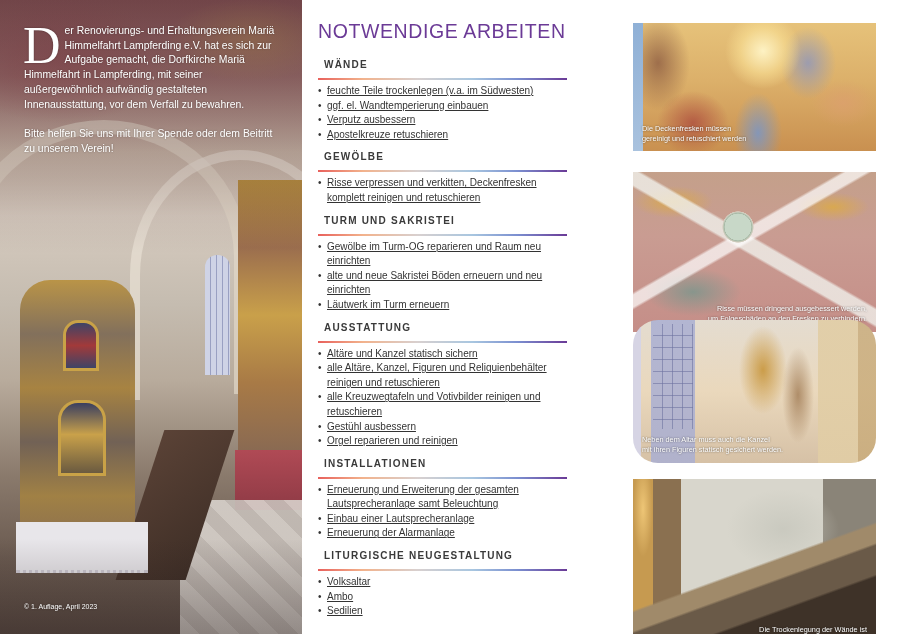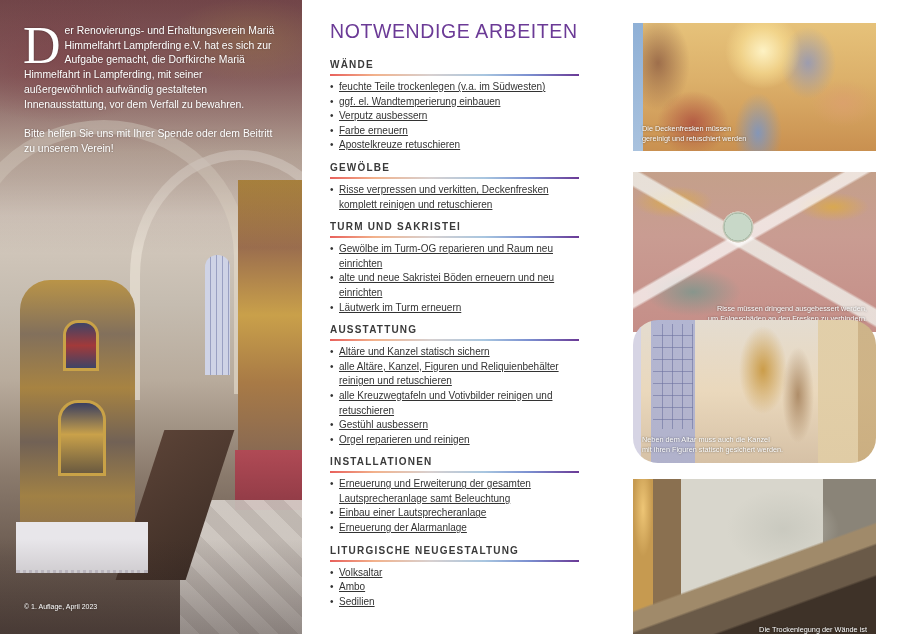--- a/index.html
+++ b/index.html
@@ -82,29 +82,29 @@
       float: left; font-family: "Liberation Serif", serif;
       font-size: 52px; line-height: 42px; margin: 1px 4px 0 -1px; font-weight: normal;
     }
     .intro p { margin: 0 0 14.7px 0; }
     .edition {
       position: absolute; left: 24px; top: 603px; color: #ffffff; font-size: 7px;
       text-shadow: 0 0 2px rgba(0,0,0,.5);
     }
 
     
-    .middle { position: absolute; left: 330px; top: 18px; width: 250px; }
+    .middle { position: absolute; left: 318px; top: 18px; width: 250px; }
     .page-title {
       color: #6b3a96; font-size: 19.5px; letter-spacing: 0.6px; margin: 0 0 14px 0;
       font-weight: normal; line-height: 26px;
     }
     .section { margin: 0 0 8px 0; }
     .section-heading {
       font-size: 10px; font-weight: bold; color: #3a3a3a; letter-spacing: 1.2px;
-      line-height: 14px; margin: 0;
+      line-height: 14px; margin: 6px;
     }
     .section-rule {
       height: 2px; width: 249px; margin: 2px 0 4px 0;
       background: linear-gradient(90deg, #e8615c 0%, #f2b28c 18%, #d8d0cf 40%, #a8c6e0 62%, #7b8fd0 80%, #6a3a96 100%);
     }
     .section-list { list-style: none; margin: 0; padding: 0; }
     .section-list li {
       position: relative; padding-left: 9px; font-size: 10px; line-height: 14.6px; color: #333333; text-decoration: underline;
     }
     .section-list li::before {
@@ -202,21 +202,20 @@
 <div class="middle">
   <h1 class="page-title">NOTWENDIGE ARBEITEN</h1>
 
   <div class="section">
     <h2 class="section-heading">WÄNDE</h2>
     <div class="section-rule"></div>
     <ul class="section-list">
       <li>feuchte Teile trockenlegen (v.a. im Südwesten)</li>
       <li>ggf. el. Wandtemperierung einbauen</li>
       <li>Verputz ausbessern</li>
-      <li>Farbe erneuern</li>
       <li>Apostelkreuze retuschieren</li>
     </ul>
   </div>
 
   <div class="section">
     <h2 class="section-heading">GEWÖLBE</h2>
     <div class="section-rule"></div>
     <ul class="section-list">
       <li>Risse verpressen und verkitten, Deckenfresken komplett reinigen und retuschieren</li>
     </ul>

